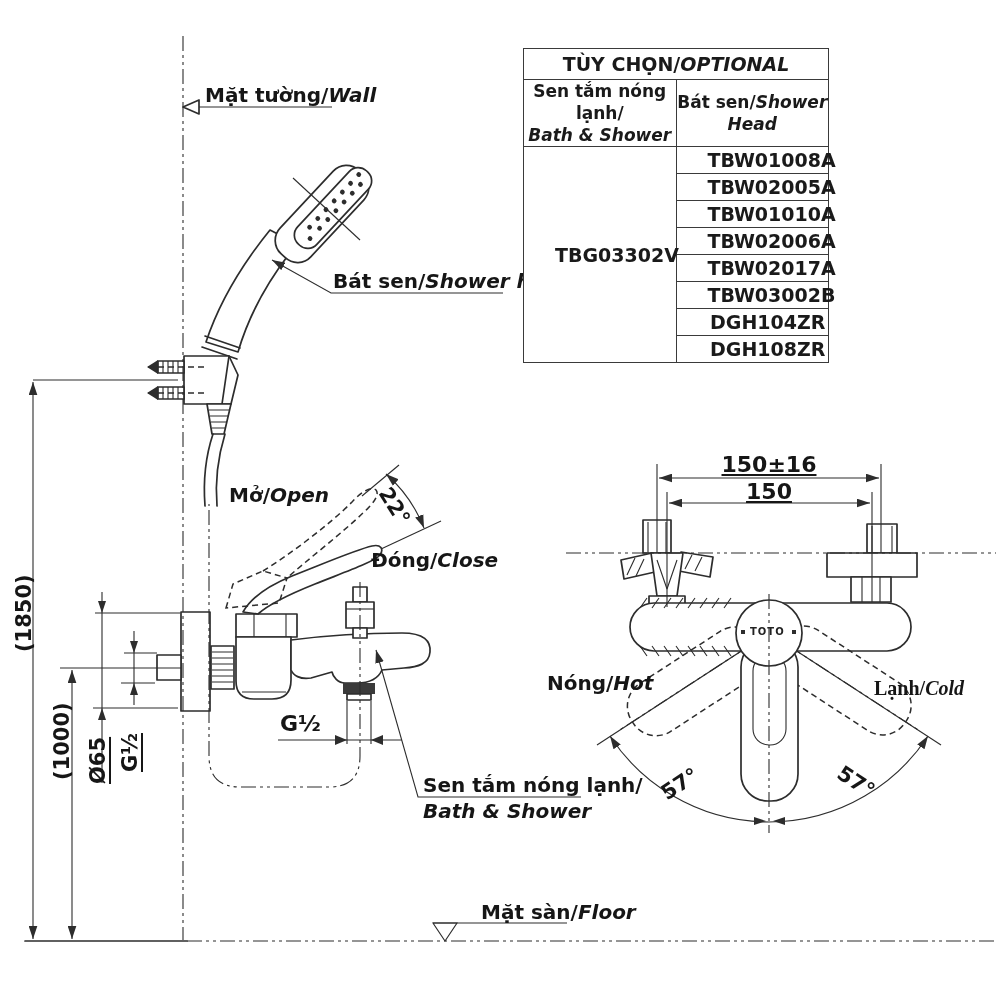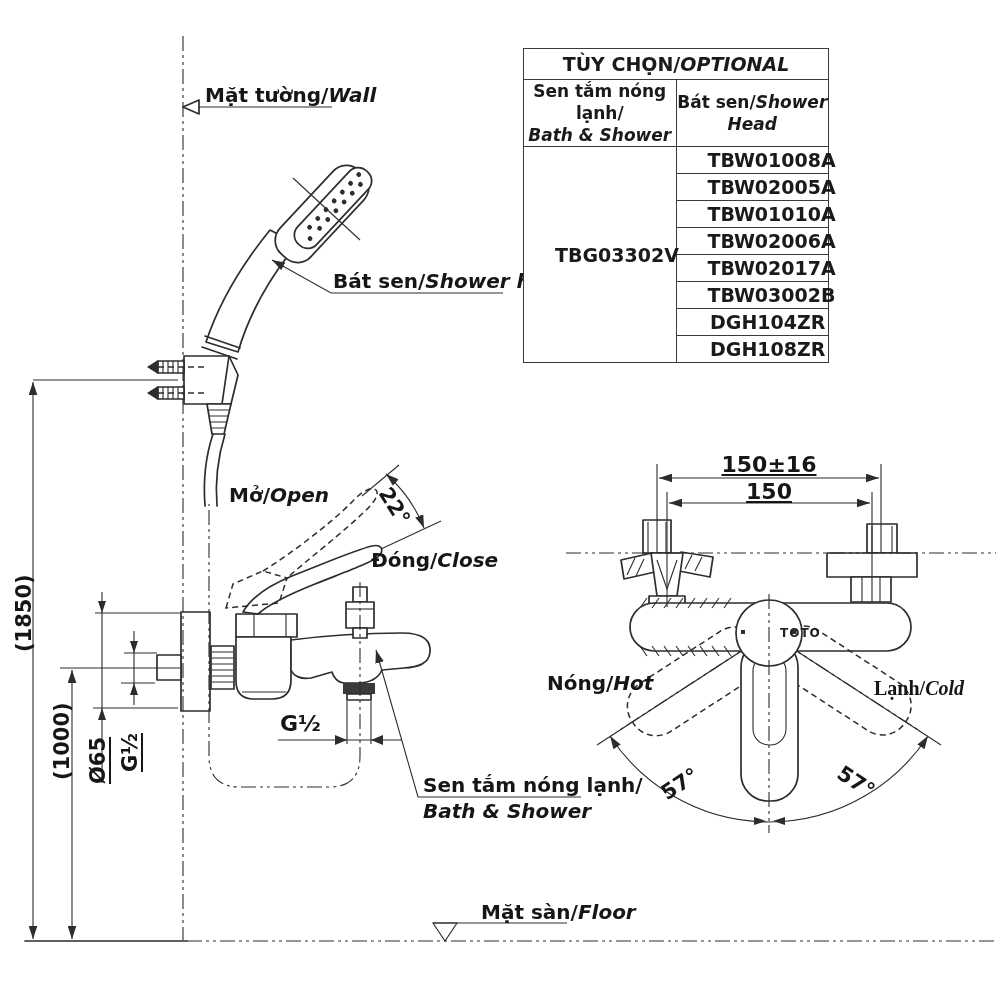--- a/index.html
+++ b/index.html
@@ -15,22 +15,22 @@
   
   #opt-table{position:absolute;left:523px;top:48px;width:306px;border-collapse:collapse;
              table-layout:fixed;background:#fff;}
   #opt-table th,#opt-table td{border:1.8px solid #3a3a3a;text-align:center;vertical-align:middle;
              font-weight:bold;color:#1a1a1a;padding:0;}
   #opt-table .t-title{height:30px;font-size:19px;}
   #opt-table .t-colhead{height:58px;font-size:17px;line-height:1.3;}
   #opt-table .t-cell{height:26px;font-size:19px;padding-left:31px;}
   #opt-table em{font-style:italic;}
   .c1{width:170px;} .c2{width:188px;}
-  #toto-logo{position:absolute;left:780px;top:626px;width:40px;text-align:left;
-             font-size:12px;font-weight:bold;letter-spacing:1px;color:#222;}
+  #toto-logo{position:absolute;left:750px;top:626px;width:40px;text-align:left;
+             font-size:10px;font-weight:bold;letter-spacing:1px;color:#222;}
   
   .obj{stroke:#2d2d2d;stroke-width:1.7;fill:none;stroke-linejoin:round;stroke-linecap:round;}
   .objf{stroke:#2d2d2d;stroke-width:1.7;fill:#fff;stroke-linejoin:round;}
   .thin{stroke:#2d2d2d;stroke-width:1.1;fill:none;}
   .cl{stroke:#2d2d2d;stroke-width:1.1;fill:none;stroke-dasharray:15 4 3 4 3 4;}
   .dash2{stroke:#2d2d2d;stroke-width:1.5;fill:none;stroke-dasharray:6 4;}
   .arrf{fill:#2d2d2d;stroke:none;}
   .darkfill{fill:#3a3a3a;stroke:none;}
 </style>
 </head>

